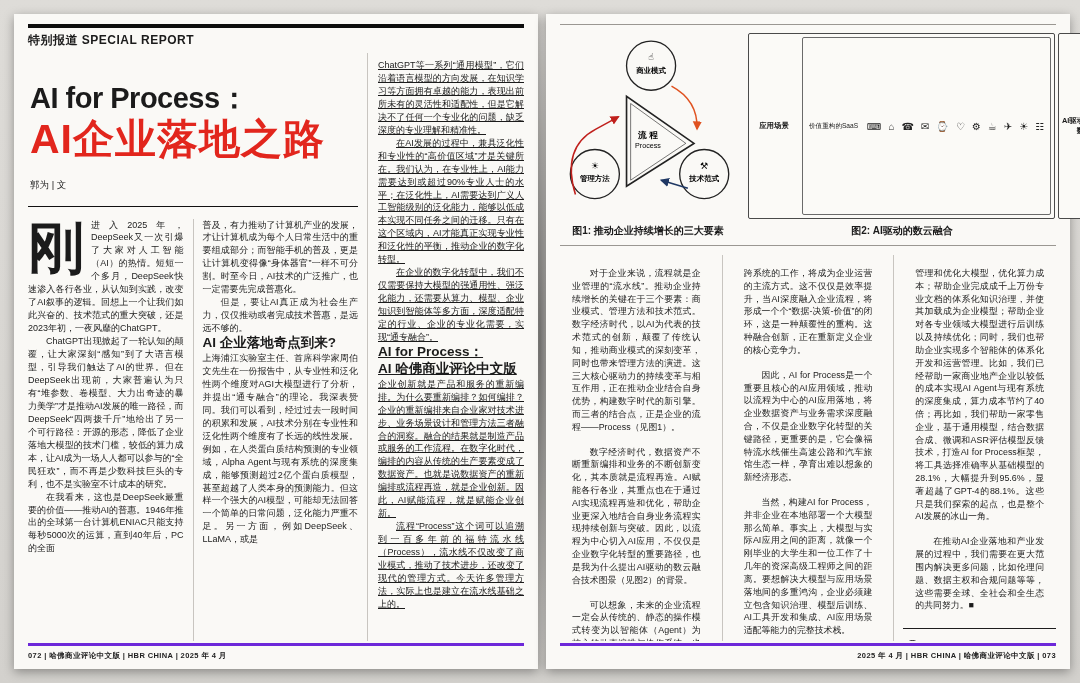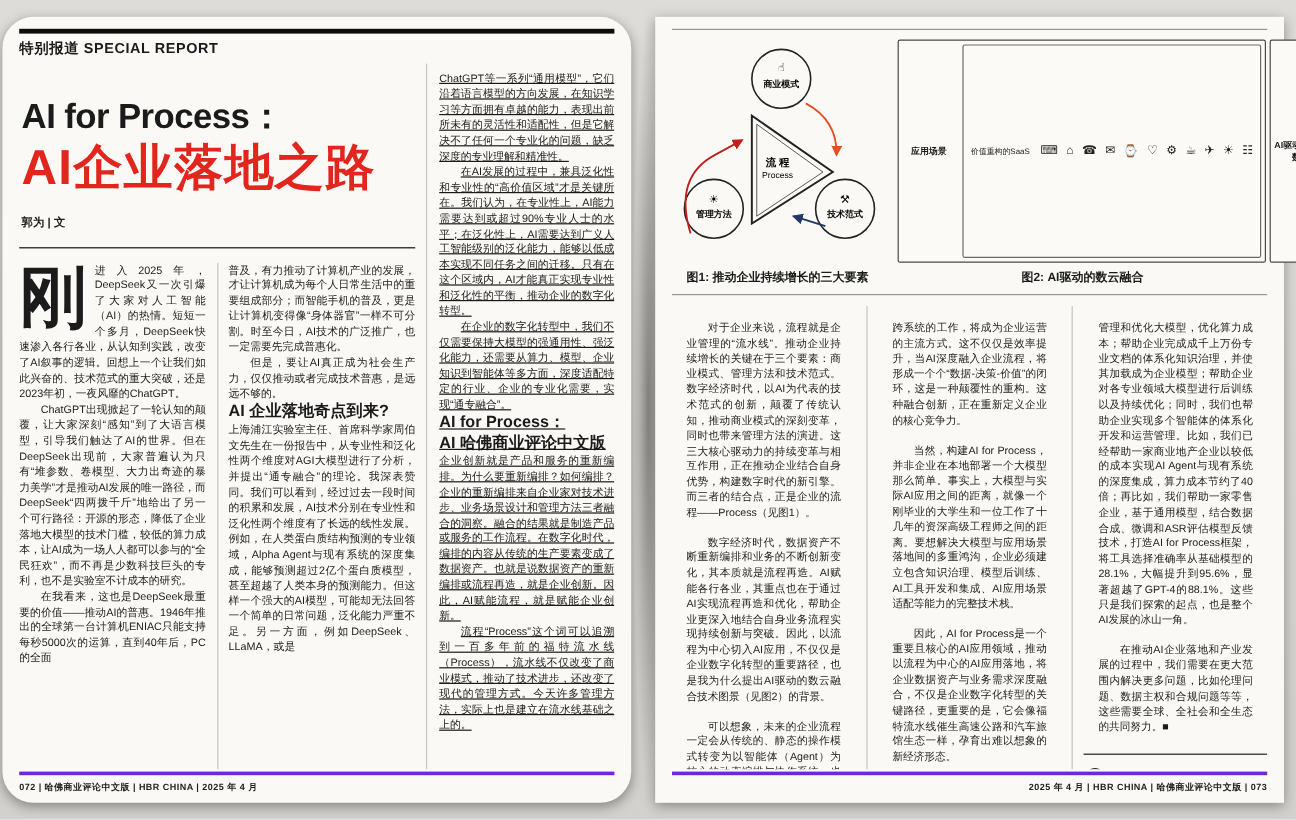--- a/index.html
+++ b/index.html
@@ -2,31 +2,31 @@
 <html><head>
 <meta charset="utf-8">
 <style>
   html,body{margin:0;padding:0;}
   body{width:1080px;height:683px;background:linear-gradient(180deg,#dedcd8,#d3d1cd);
        font-family:"Liberation Sans","DejaVu Sans",sans-serif;color:#1b1b1b;overflow:hidden;position:relative;}
   .gutter{position:absolute;left:528px;top:10px;width:24px;height:663px;
           background:radial-gradient(ellipse at center,rgba(0,0,0,.38),rgba(0,0,0,0) 70%);}
   .page{position:absolute;top:14px;width:524px;height:655px;background:#faf9f6;
         box-shadow:0 3px 10px rgba(0,0,0,.35);}
-  .page.left{left:2px;border-radius:26px;} .page.right{left:546px;}
+  .page.left{left:14px;} .page.right{left:546px;}
   .pin{box-sizing:border-box;height:100%;padding:10px 14px 8px;display:flex;flex-direction:column;}
 
   
   .lp-header{border-top:4px solid #0d0d0d;padding-top:4px;font-weight:bold;font-size:12px;letter-spacing:.5px;}
   .lp-body{flex:1;display:flex;margin-top:4px;min-height:0;}
   .lp-west{width:330px;display:flex;flex-direction:column;min-height:0;}
   .title-block{padding:30px 6px 14px 2px;border-bottom:1.5px solid #111;}
   .title-en{font-size:29px;font-weight:900;letter-spacing:-.5px;line-height:1.05;}
   .title-cn{font-size:41px;font-weight:900;letter-spacing:1px;line-height:1.1;margin-top:4px;}
-  .byline{margin-top:16px;font-size:9.5px;font-weight:bold;}
+  .byline{margin-top:16px;font-size:9.5px;font-weight:normal;}
   .west-cols{flex:1;display:flex;min-height:0;padding-top:12px;}
   .col{flex:1;font-size:9px;line-height:1.44;text-align:justify;overflow:hidden;min-width:0;}
   .col p{margin:0;text-indent:2em;}
   .col p.cont,.col p.nofirst{text-indent:0;}
   .vsep{border-left:1px solid #c8c5c0;margin-left:9px;padding-left:9px;}
   .lp-east{flex:1;border-left:1px solid #c8c5c0;margin-left:9px;padding-left:10px;padding-top:6px;
            font-size:9px;line-height:1.44;text-align:justify;overflow:hidden;min-width:0;text-decoration:underline;}
   .lp-east p{margin:0;text-indent:2em;} .lp-east p.cont{text-indent:0;}
   .dropcap{float:left;font-size:56px;line-height:.88;font-weight:900;margin:4px 7px 0 0;}
   .subhead{font-size:13.5px;font-weight:900;margin:10px 0 6px;text-indent:0 !important;line-height:1.25;}
@@ -292,22 +292,22 @@
     </div>
     <div class="rp-rule"></div>
     <div class="rp-cols">
       <div class="rcol">
         <p>对于企业来说，流程就是企业管理的“流水线”。推动企业持续增长的关键在于三个要素：商业模式、管理方法和技术范式。数字经济时代，以AI为代表的技术范式的创新，颠覆了传统认知，推动商业模式的深刻变革，同时也带来管理方法的演进。这三大核心驱动力的持续变革与相互作用，正在推动企业结合自身优势，构建数字时代的新引擎。而三者的结合点，正是企业的流程——Process（见图1）。</p>
         <p>数字经济时代，数据资产不断重新编排和业务的不断创新变化，其本质就是流程再造。AI赋能各行各业，其重点也在于通过AI实现流程再造和优化，帮助企业更深入地结合自身业务流程实现持续创新与突破。因此，以流程为中心切入AI应用，不仅仅是企业数字化转型的重要路径，也是我为什么提出AI驱动的数云融合技术图景（见图2）的背景。</p>
         <p>可以想象，未来的企业流程一定会从传统的、静态的操作模式转变为以智能体（Agent）为核心的动态编排与协作系统。也就是说，由“智能体”基于实时交互，完成任务分发，高效处理复杂、跨部门、</p>
       </div>
       <div class="rcol vsep">
         <p class="cont">跨系统的工作，将成为企业运营的主流方式。这不仅仅是效率提升，当AI深度融入企业流程，将形成一个个“数据-决策-价值”的闭环，这是一种颠覆性的重构。这种融合创新，正在重新定义企业的核心竞争力。</p>
+        <p>因此，AI for Process是一个重要且核心的AI应用领域，推动以流程为中心的AI应用落地，将企业数据资产与业务需求深度融合，不仅是企业数字化转型的关键路径，更重要的是，它会像福特流水线催生高速公路和汽车旅馆生态一样，孕育出难以想象的新经济形态。</p>
         <p>当然，构建AI for Process，并非企业在本地部署一个大模型那么简单。事实上，大模型与实际AI应用之间的距离，就像一个刚毕业的大学生和一位工作了十几年的资深高级工程师之间的距离。要想解决大模型与应用场景落地间的多重鸿沟，企业必须建立包含知识治理、模型后训练、AI工具开发和集成、AI应用场景适配等能力的完整技术栈。</p>
-        <p>因此，AI for Process是一个重要且核心的AI应用领域，推动以流程为中心的AI应用落地，将企业数据资产与业务需求深度融合，不仅是企业数字化转型的关键路径，更重要的是，它会像福特流水线催生高速公路和汽车旅馆生态一样，孕育出难以想象的新经济形态。</p>
         <p>这是神州数码正在研究和推动的事情，我们推出了“神州问学平台”，帮助企业部署、</p>
       </div>
       <div class="rcol vsep">
         <p class="cont">管理和优化大模型，优化算力成本；帮助企业完成成千上万份专业文档的体系化知识治理，并使其加载成为企业模型；帮助企业对各专业领域大模型进行后训练以及持续优化；同时，我们也帮助企业实现多个智能体的体系化开发和运营管理。比如，我们已经帮助一家商业地产企业以较低的成本实现AI Agent与现有系统的深度集成，算力成本节约了40倍；再比如，我们帮助一家零售企业，基于通用模型，结合数据合成、微调和ASR评估模型反馈技术，打造AI for Process框架，将工具选择准确率从基础模型的28.1%，大幅提升到95.6%，显著超越了GPT-4的88.1%。这些只是我们探索的起点，也是整个AI发展的冰山一角。</p>
         <p>在推动AI企业落地和产业发展的过程中，我们需要在更大范围内解决更多问题，比如伦理问题、数据主权和合规问题等等，这些需要全球、全社会和全生态的共同努力。■</p>
         <div class="authnote">
           <span class="authcirc">☺</span>
           <span>郭为是神州数码董事长。</span>
         </div>
       </div>

